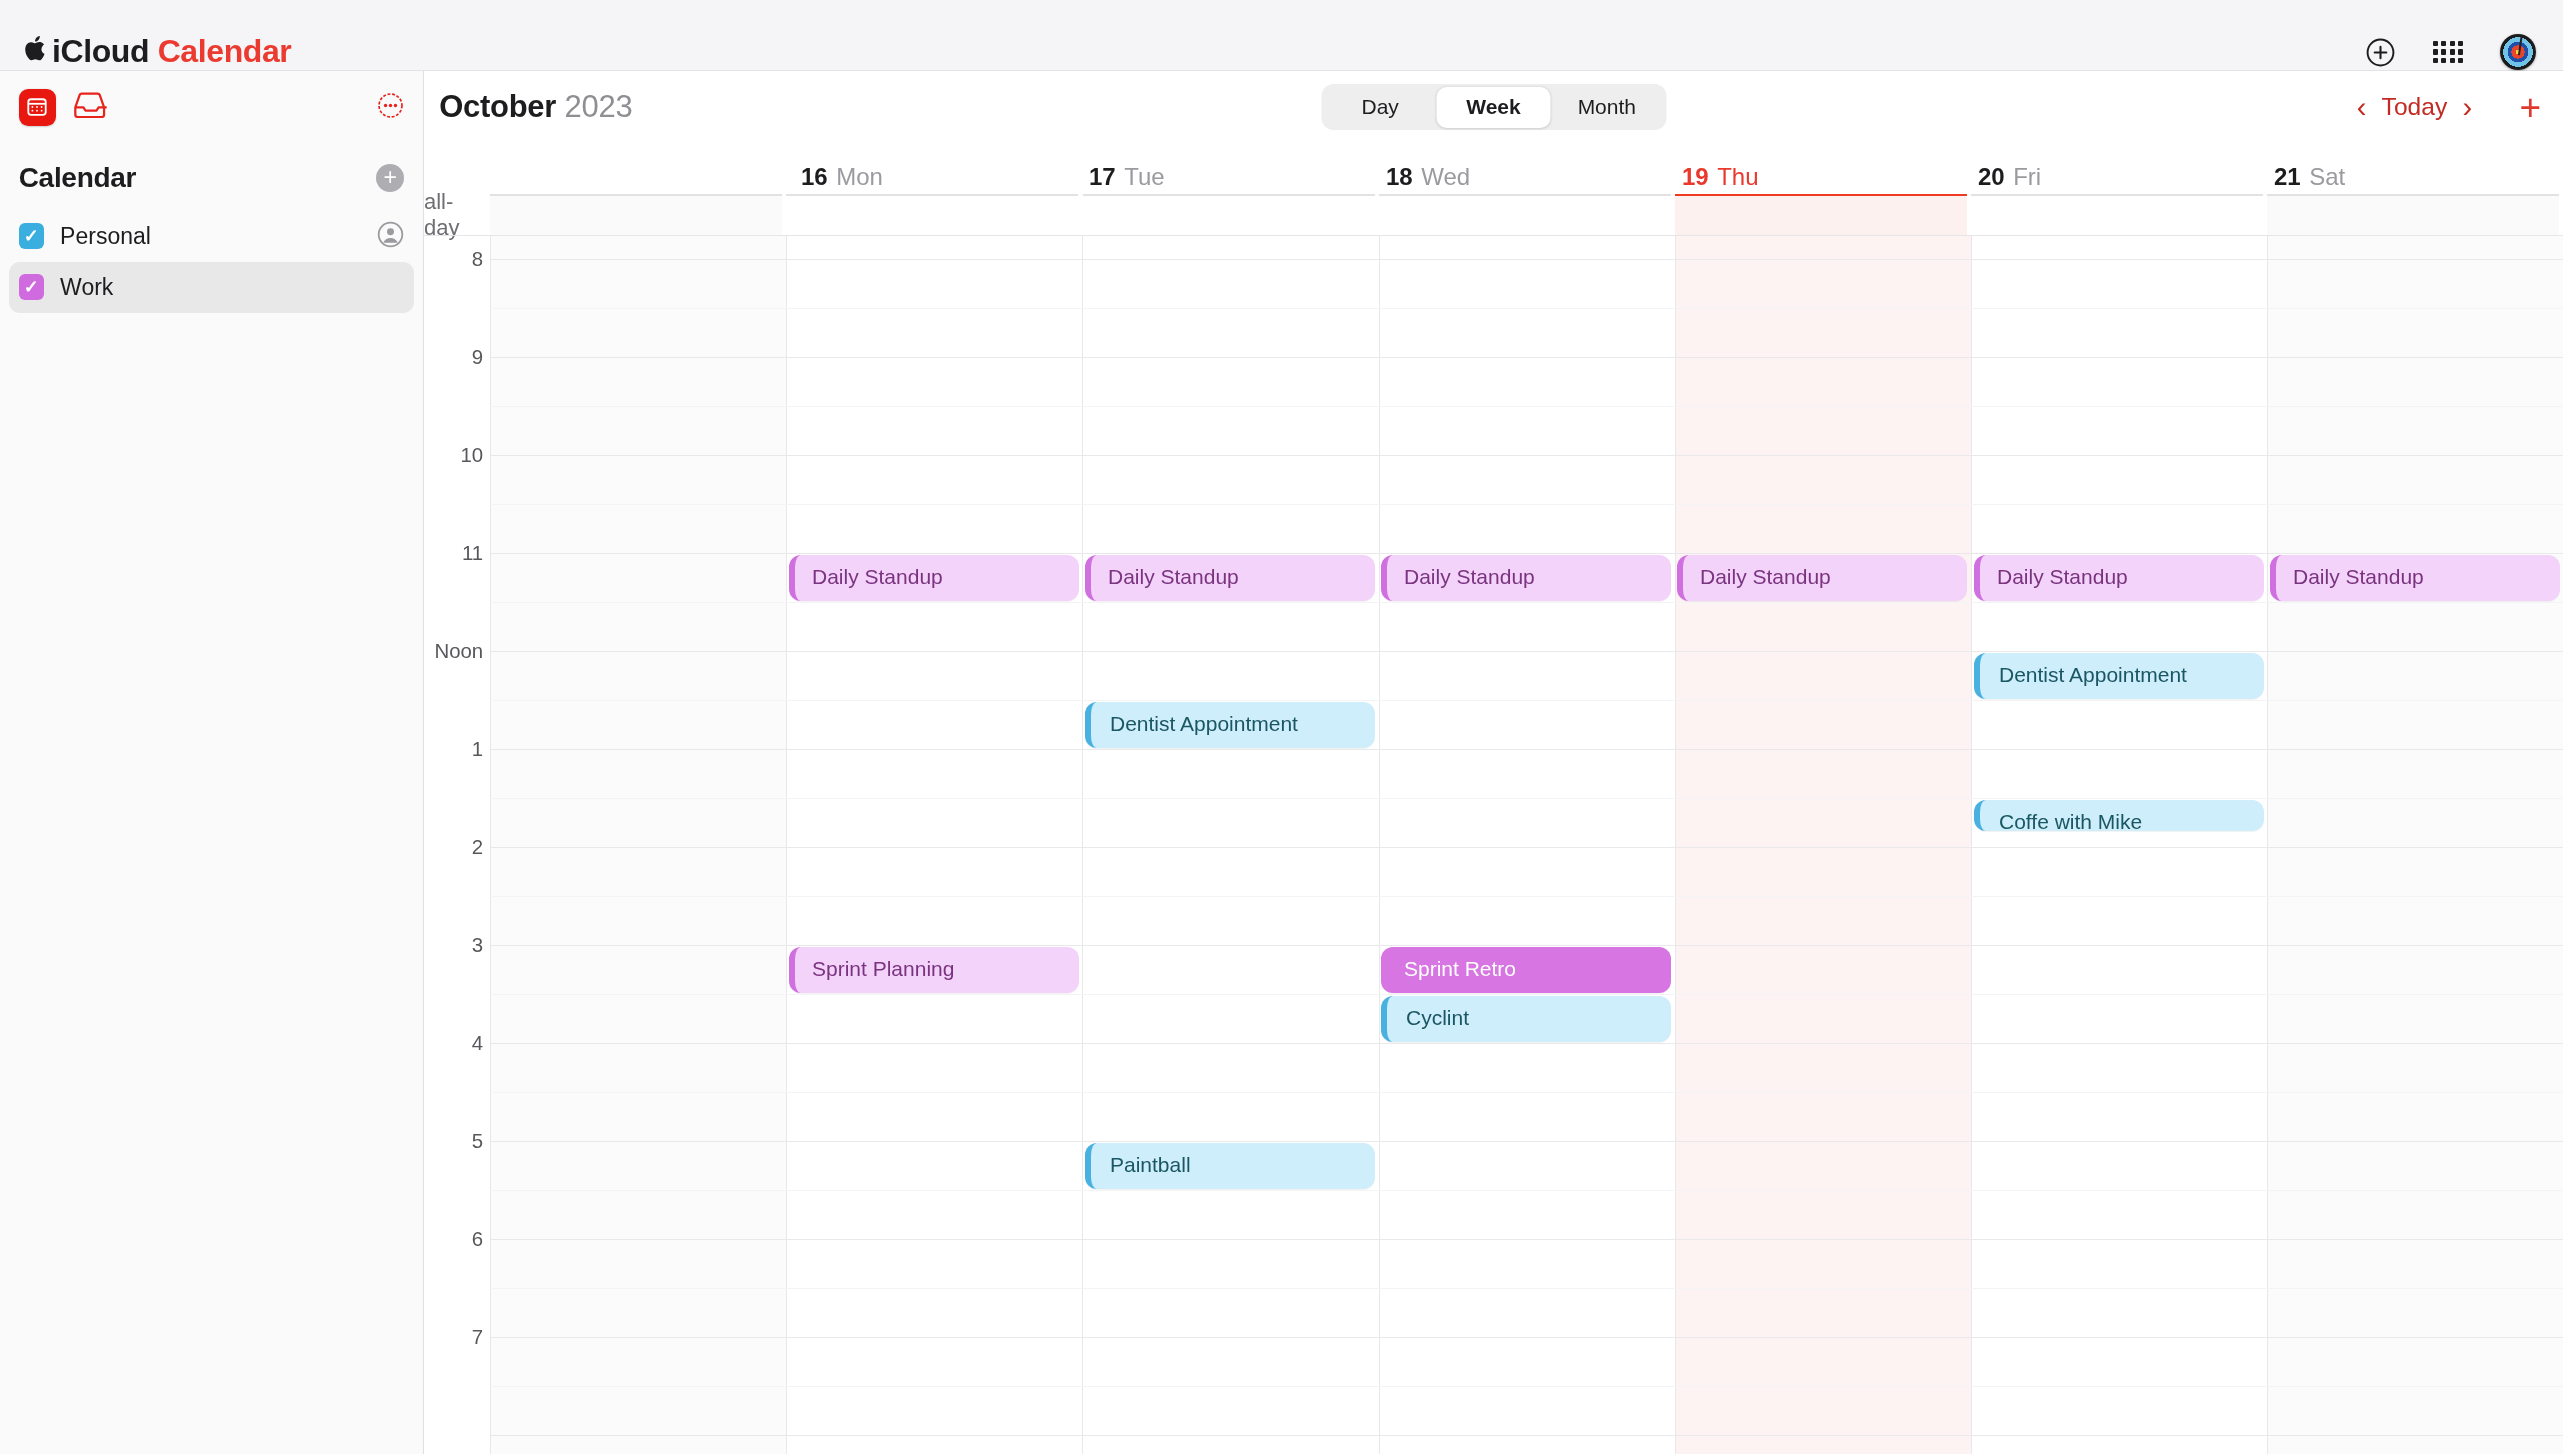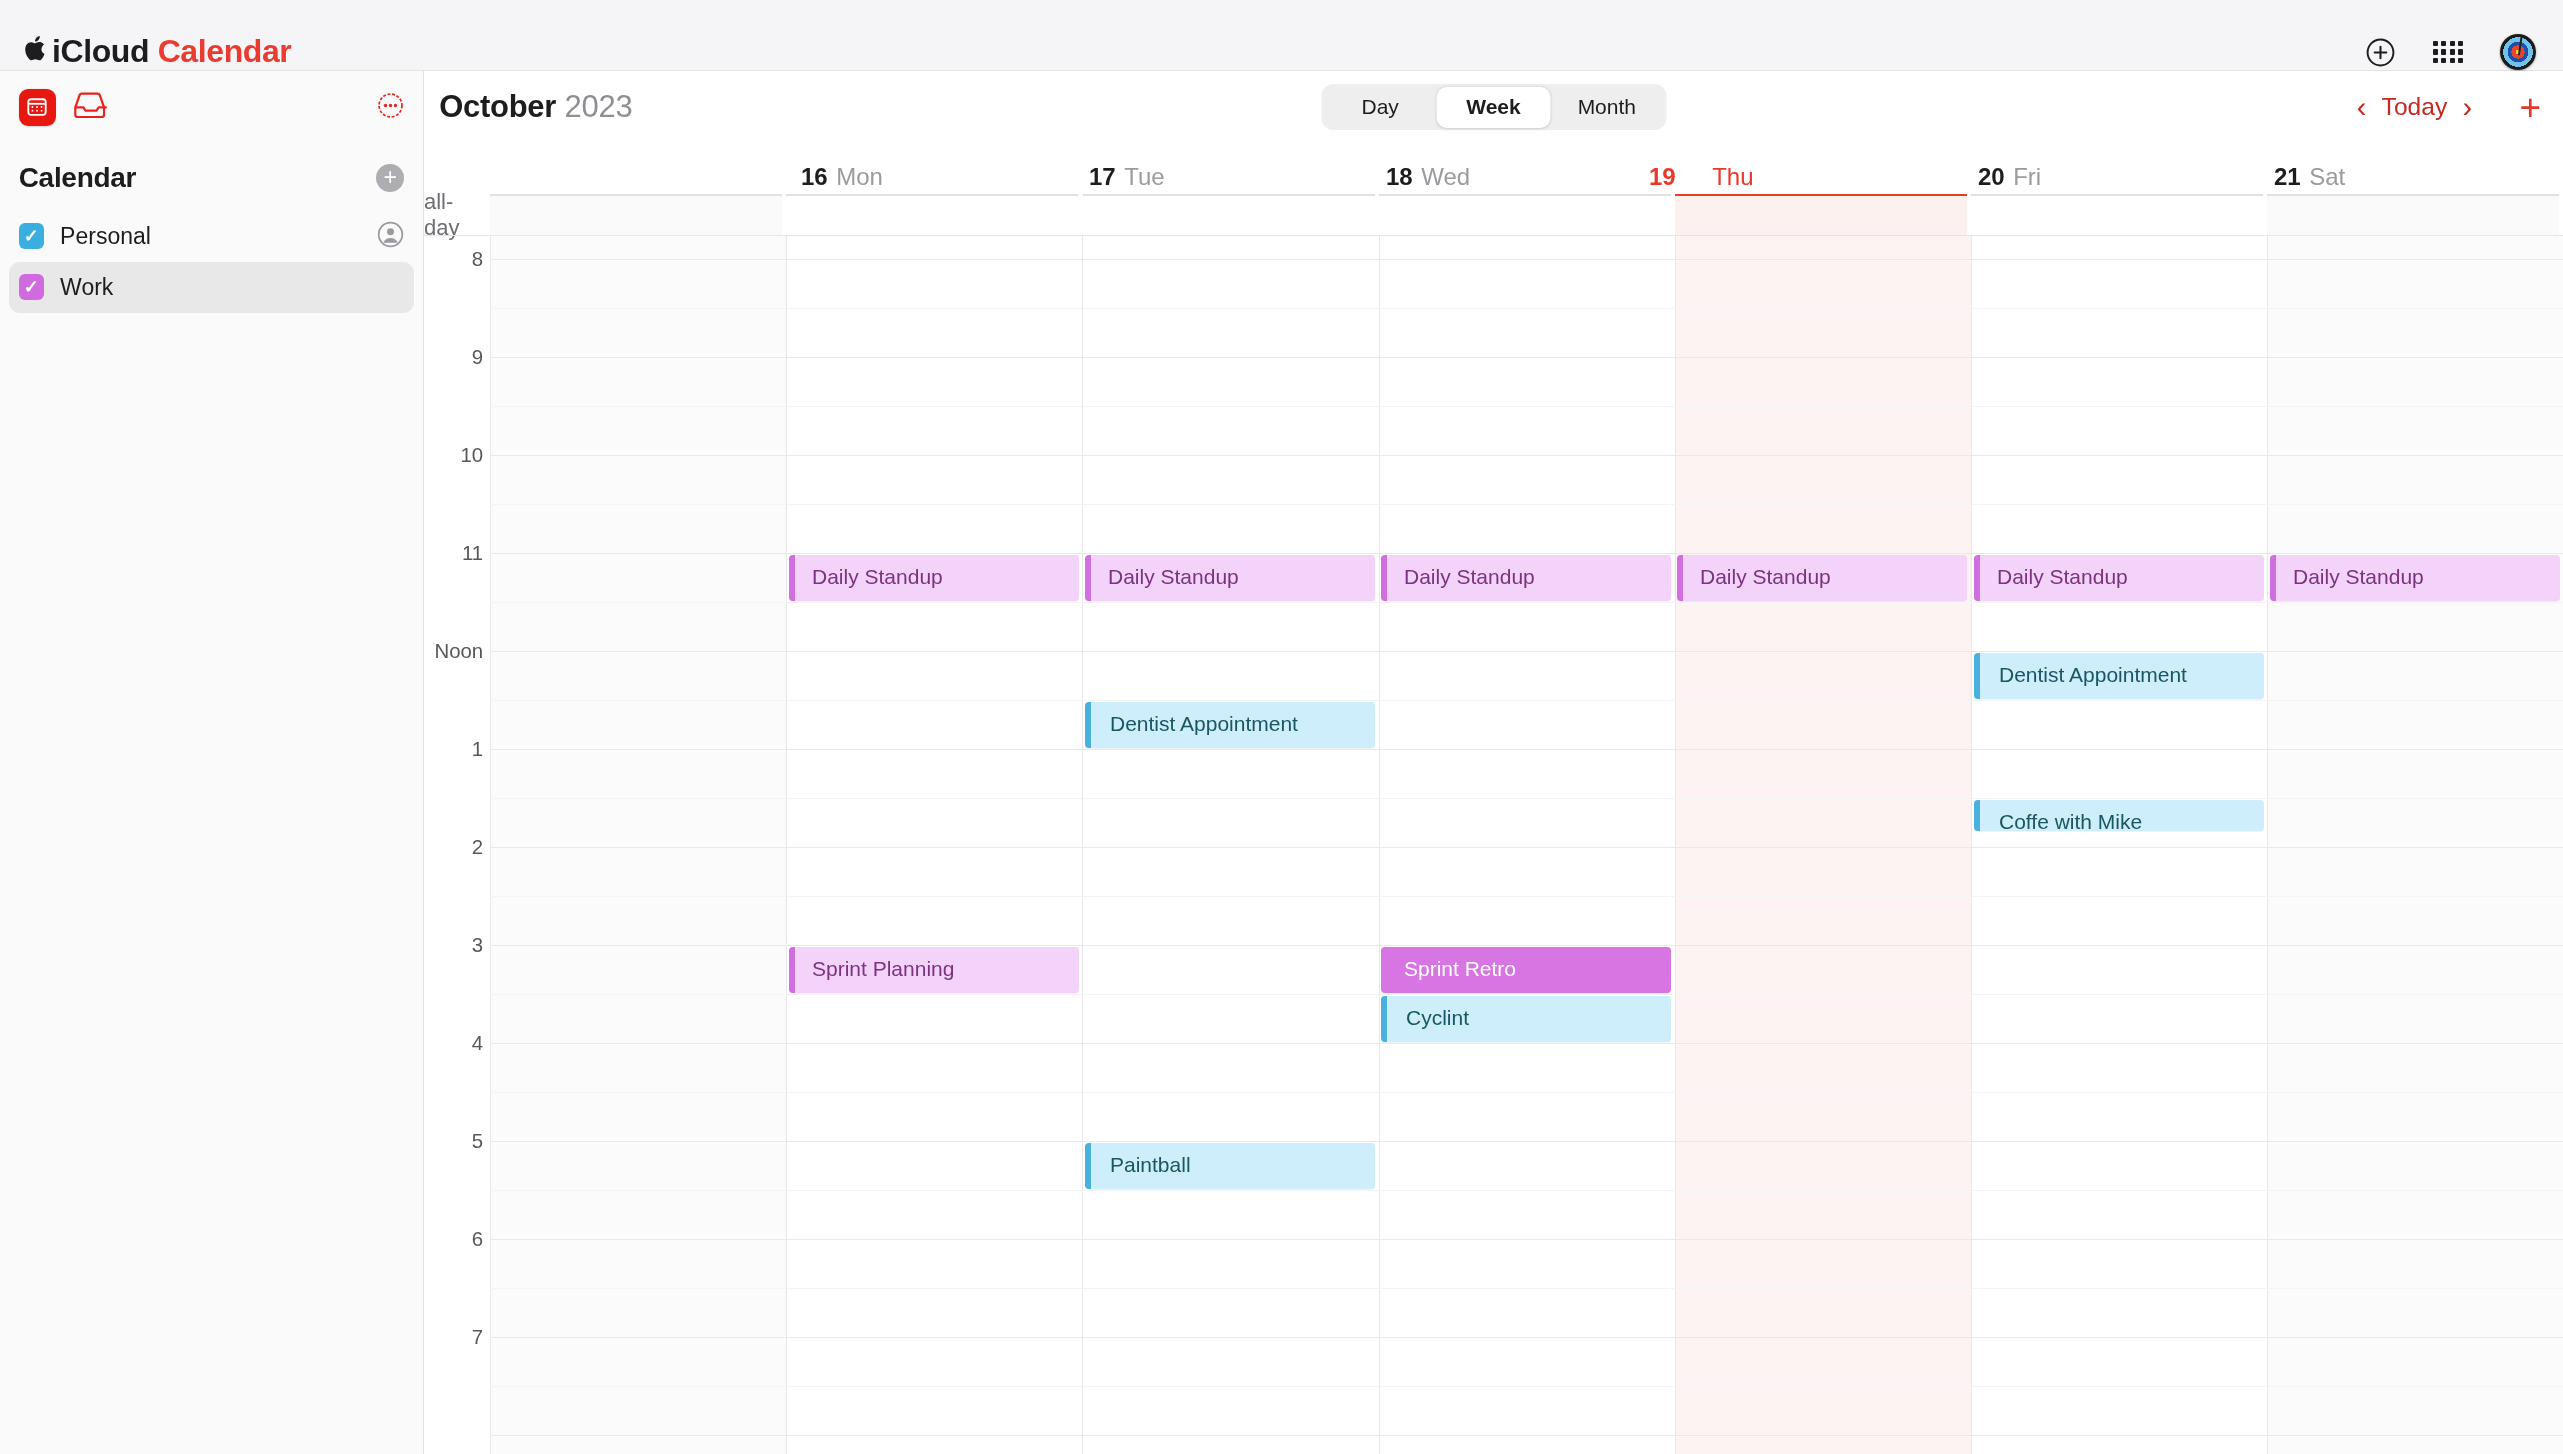--- a/index.html
+++ b/index.html
@@ -152,21 +152,21 @@
     position: absolute; top: 0; height: 100%;
     border-left: 0.8px solid #e8e8ea;
   }
   .col.weekend { background: #fbfbfc; }
   .col.today { background: #fdf3f2; }
   .hline { position: absolute; left: 0; right: 0; height: 0.8px; background: #e9e9eb; }
   .hline.half { background: #f4f4f6; }
 
   
   .event {
-    position: absolute; border-radius: 4px; overflow: hidden;
+    position: absolute; border-radius: 12px; overflow: hidden;
     cursor: pointer; padding: 10.2px 0 0 17px;
     font-size: 21px; line-height: 1.1;
     box-shadow: 0 0.8px 0.8px rgba(0,0,0,.05);
   }
   .event.work { background: #f4d3fb; color: #79337f; border-left: 6px solid #d06fe0; }
   .event.personal { background: #cdeefa; color: #1b5663; border-left: 6px solid #49b1e0; padding-left: 19px; }
   .event.work.selected { background: #d775e2; color: #ffffff; border-left: none; padding-left: 23px; }
 </style>
 </head>
 <body>
@@ -289,21 +289,21 @@
         <span class="dh-day">Mon</span>
       </div>
       <div class="dh-cell" style="left: 665px; width: 296px;">
         <span class="dh-num">17</span>
         <span class="dh-day">Tue</span>
       </div>
       <div class="dh-cell" style="left: 962px; width: 296px;">
         <span class="dh-num">18</span>
         <span class="dh-day">Wed</span>
       </div>
-      <div class="dh-cell today" style="left: 1225px; width: 296px; gap: 28px;">
+      <div class="dh-cell today" style="left: 1258px; width: 296px;">
         <span class="dh-num">19</span>
         <span class="dh-day">Thu</span>
       </div>
       <div class="dh-cell" style="left: 1554px; width: 296px;">
         <span class="dh-num">20</span>
         <span class="dh-day">Fri</span>
       </div>
       <div class="dh-cell" style="left: 1850px; width: 296px;">
         <span class="dh-num">21</span>
         <span class="dh-day">Sat</span>

